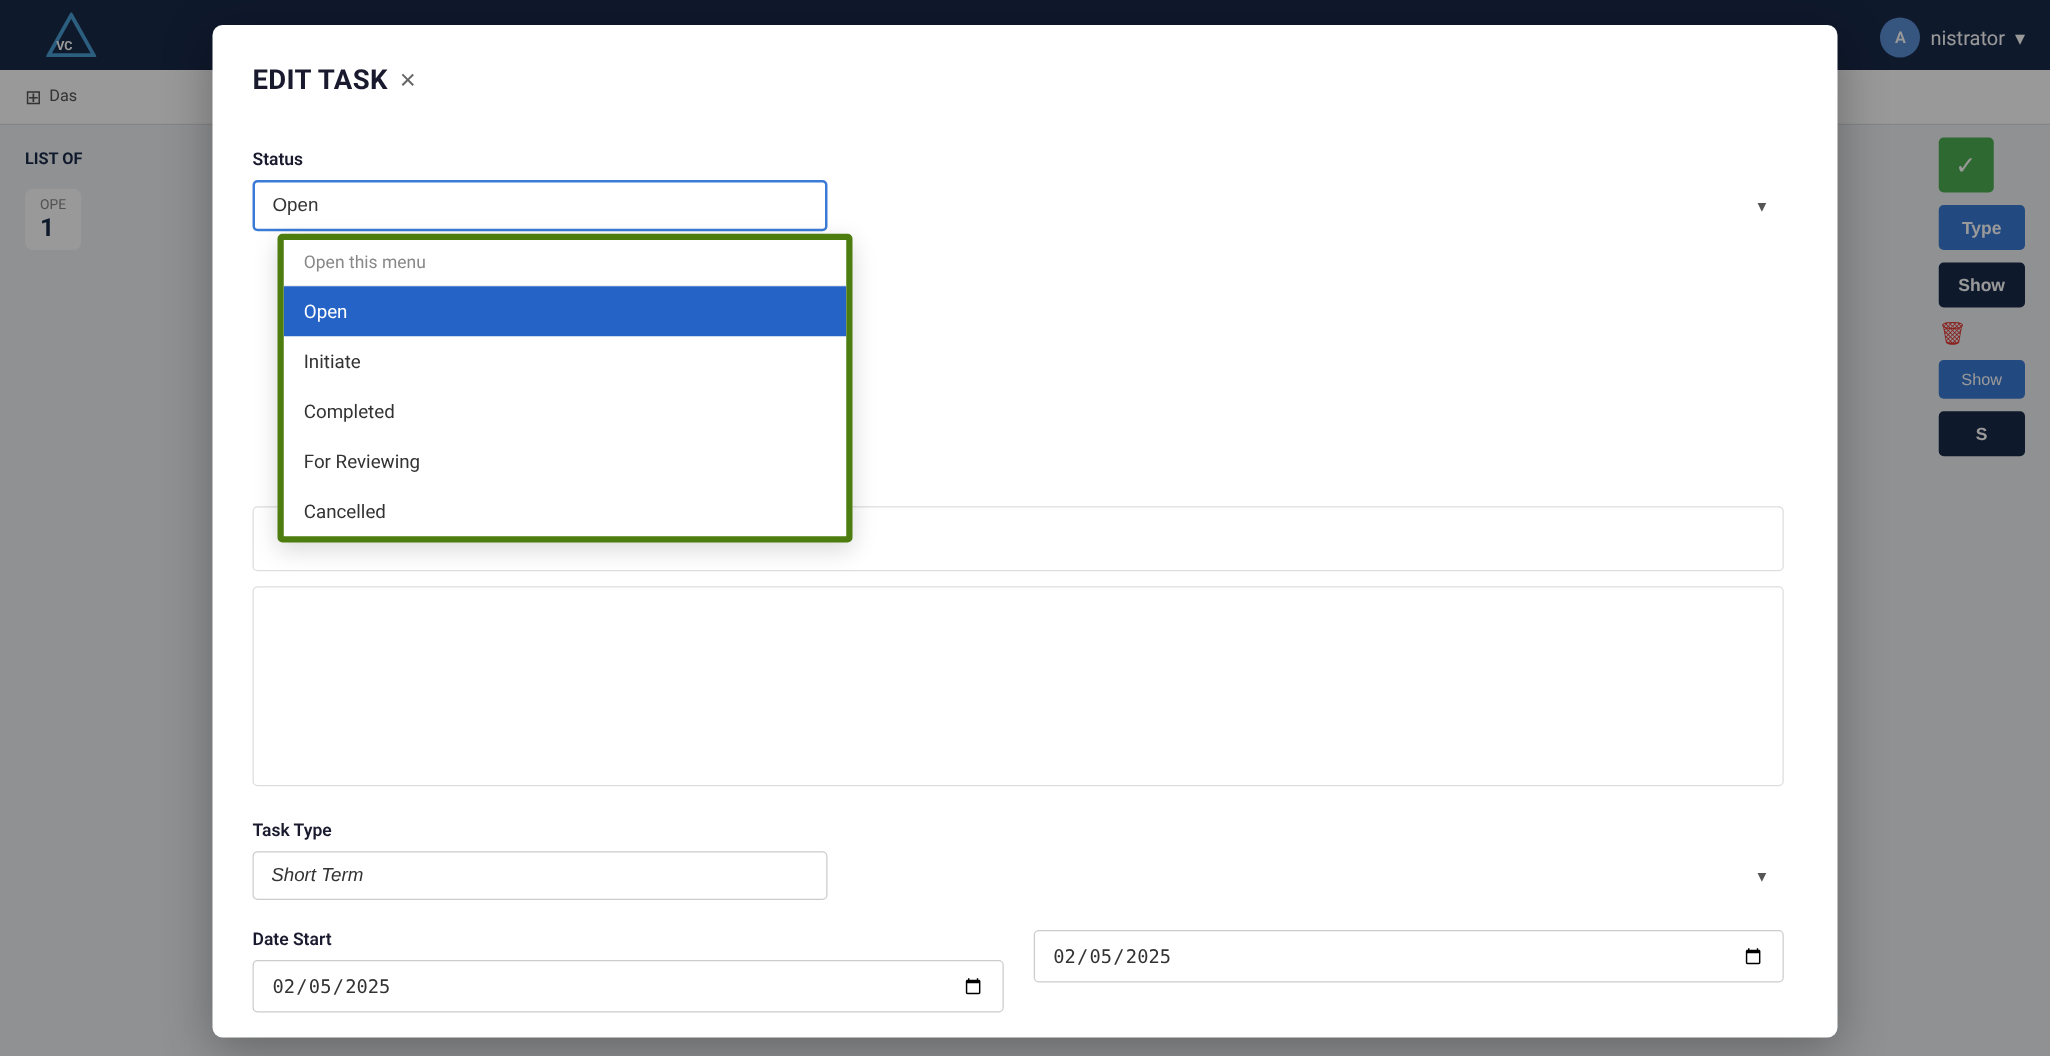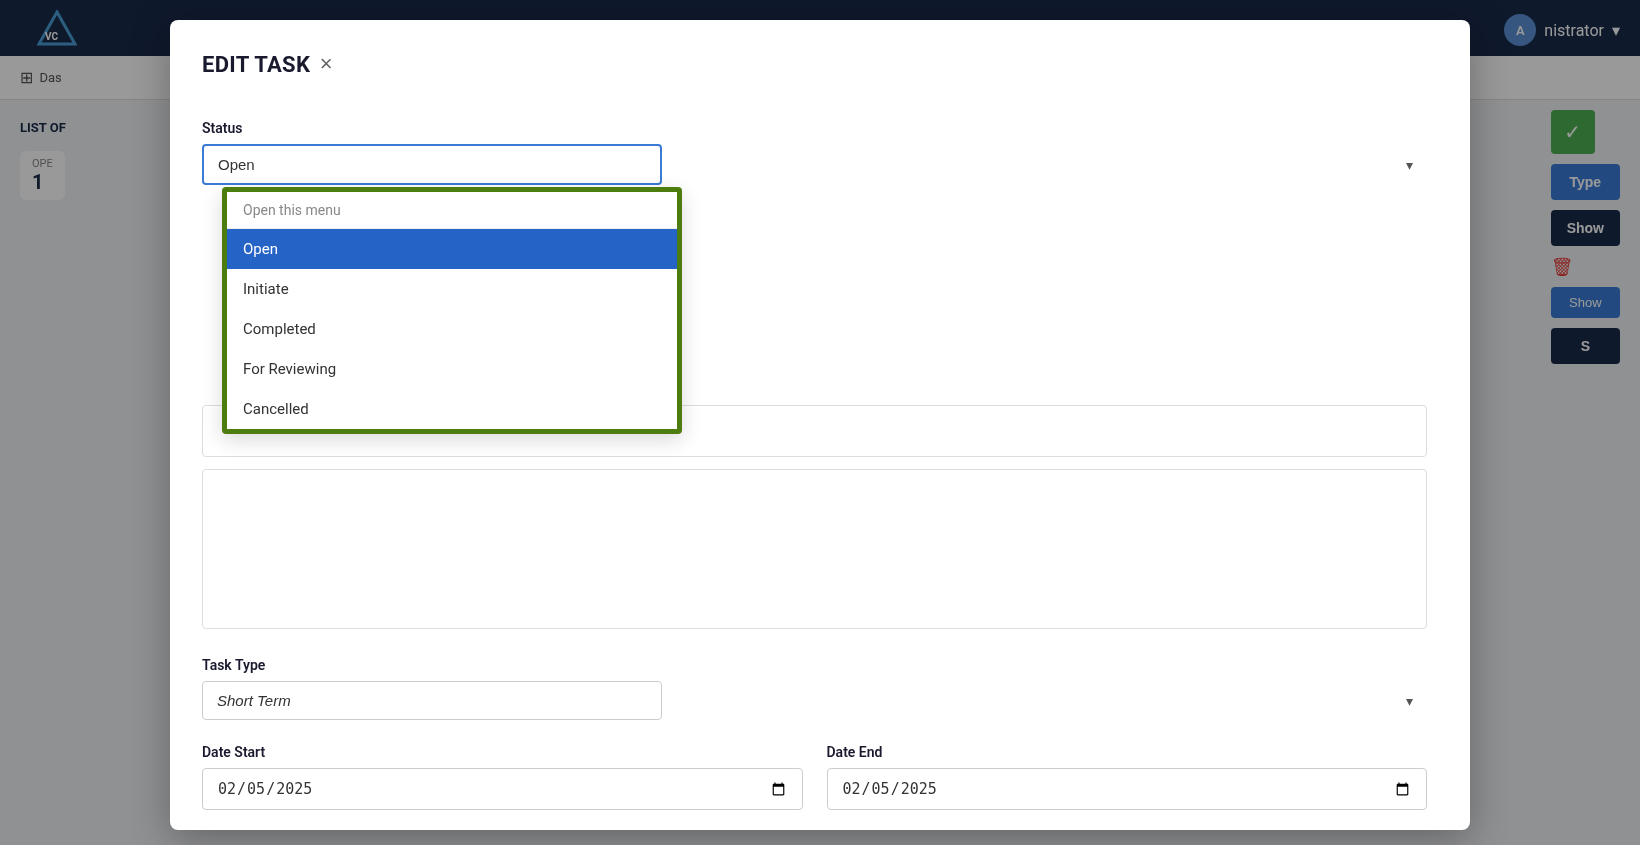--- a/index.html
+++ b/index.html
@@ -459,18 +459,17 @@
         <span class="select-chevron">▾</span>
       </div>
     </div>
 
     <div class="date-row">
       <div class="date-field">
         <label class="form-label">Date Start</label>
         <input type="date" class="date-input" value="2025-02-05" style="">
       </div>
       <div class="date-field">
-        <label class="form-label">Date End</label>
         <input type="date" class="date-input" value="2025-02-05" style="">
       </div>
     </div>
   </div>
 </div>
 
 </body></html>

